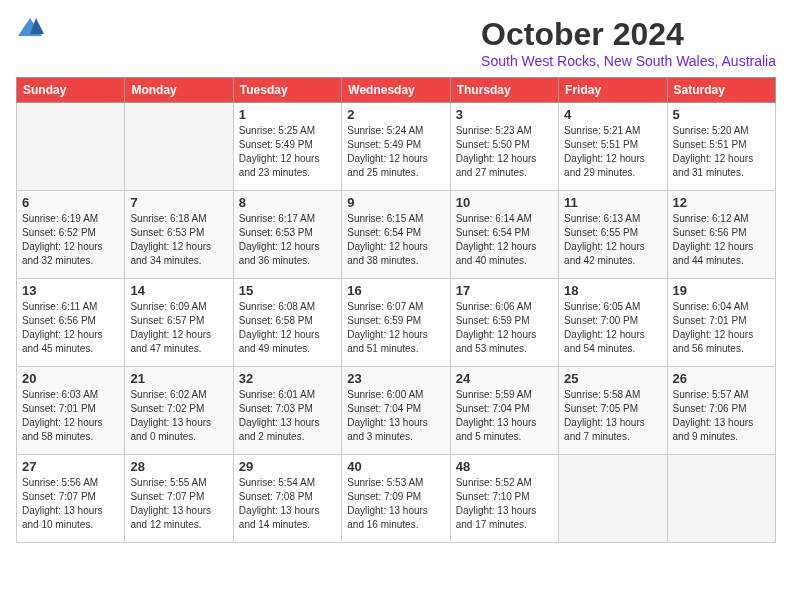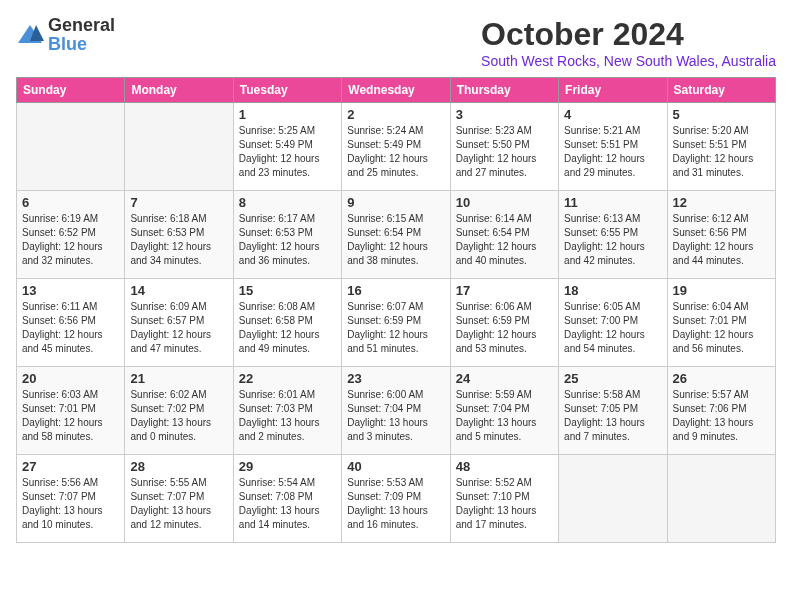--- a/index.html
+++ b/index.html
@@ -48,21 +48,21 @@
     .subtitle {
       font-size: 14px;
       color: #6d28d9;
     }
     .calendar {
       width: 100%;
       border-collapse: collapse;
       margin-top: 8px;
     }
     .calendar th {
-      background: #ec4899;
+      background: #ef4444;
       color: #fff;
       font-size: 12px;
       font-weight: bold;
       padding: 5px 6px;
       border: 1px solid #999;
       text-align: left;
     }
     .calendar td {
       border: 1px solid #ccc;
       vertical-align: top;
@@ -97,24 +97,20 @@
   </style>
 </head>
 <body>
 
 <div class="header">
   <div class="logo">
     <svg class="logo-icon" viewBox="0 0 28 24">
       <polygon points="14,2 26,20 2,20" fill="#4a90d9"></polygon>
       <polygon points="20,2 28,18 14,18" fill="#2a6099"></polygon>
     </svg>
-    <div>
-      <span class="logo-text-general">General</span><br>
-      <span class="logo-text-blue">Blue</span>
-    </div>
   </div>
   <div class="title-block">
     <div class="main-title">October 2024</div>
     <div class="subtitle">South West Rocks, New South Wales, Australia</div>
   </div>
 </div>
 
 <table class="calendar">
   <thead>
     <tr>
@@ -215,21 +211,21 @@
       <tr>
         <td>
           <span class="day-number">20</span>
           <div class="day-info">Sunrise: 6:03 AM<br>Sunset: 7:01 PM<br>Daylight: 12 hours and 58 minutes.</div>
         </td>
         <td>
           <span class="day-number">21</span>
           <div class="day-info">Sunrise: 6:02 AM<br>Sunset: 7:02 PM<br>Daylight: 13 hours and 0 minutes.</div>
         </td>
         <td>
-          <span class="day-number">22</span>
+          <span class="day-number">32</span>
           <div class="day-info">Sunrise: 6:01 AM<br>Sunset: 7:03 PM<br>Daylight: 13 hours and 2 minutes.</div>
         </td>
         <td>
           <span class="day-number">23</span>
           <div class="day-info">Sunrise: 6:00 AM<br>Sunset: 7:04 PM<br>Daylight: 13 hours and 3 minutes.</div>
         </td>
         <td>
           <span class="day-number">24</span>
           <div class="day-info">Sunrise: 5:59 AM<br>Sunset: 7:04 PM<br>Daylight: 13 hours and 5 minutes.</div>
         </td>

